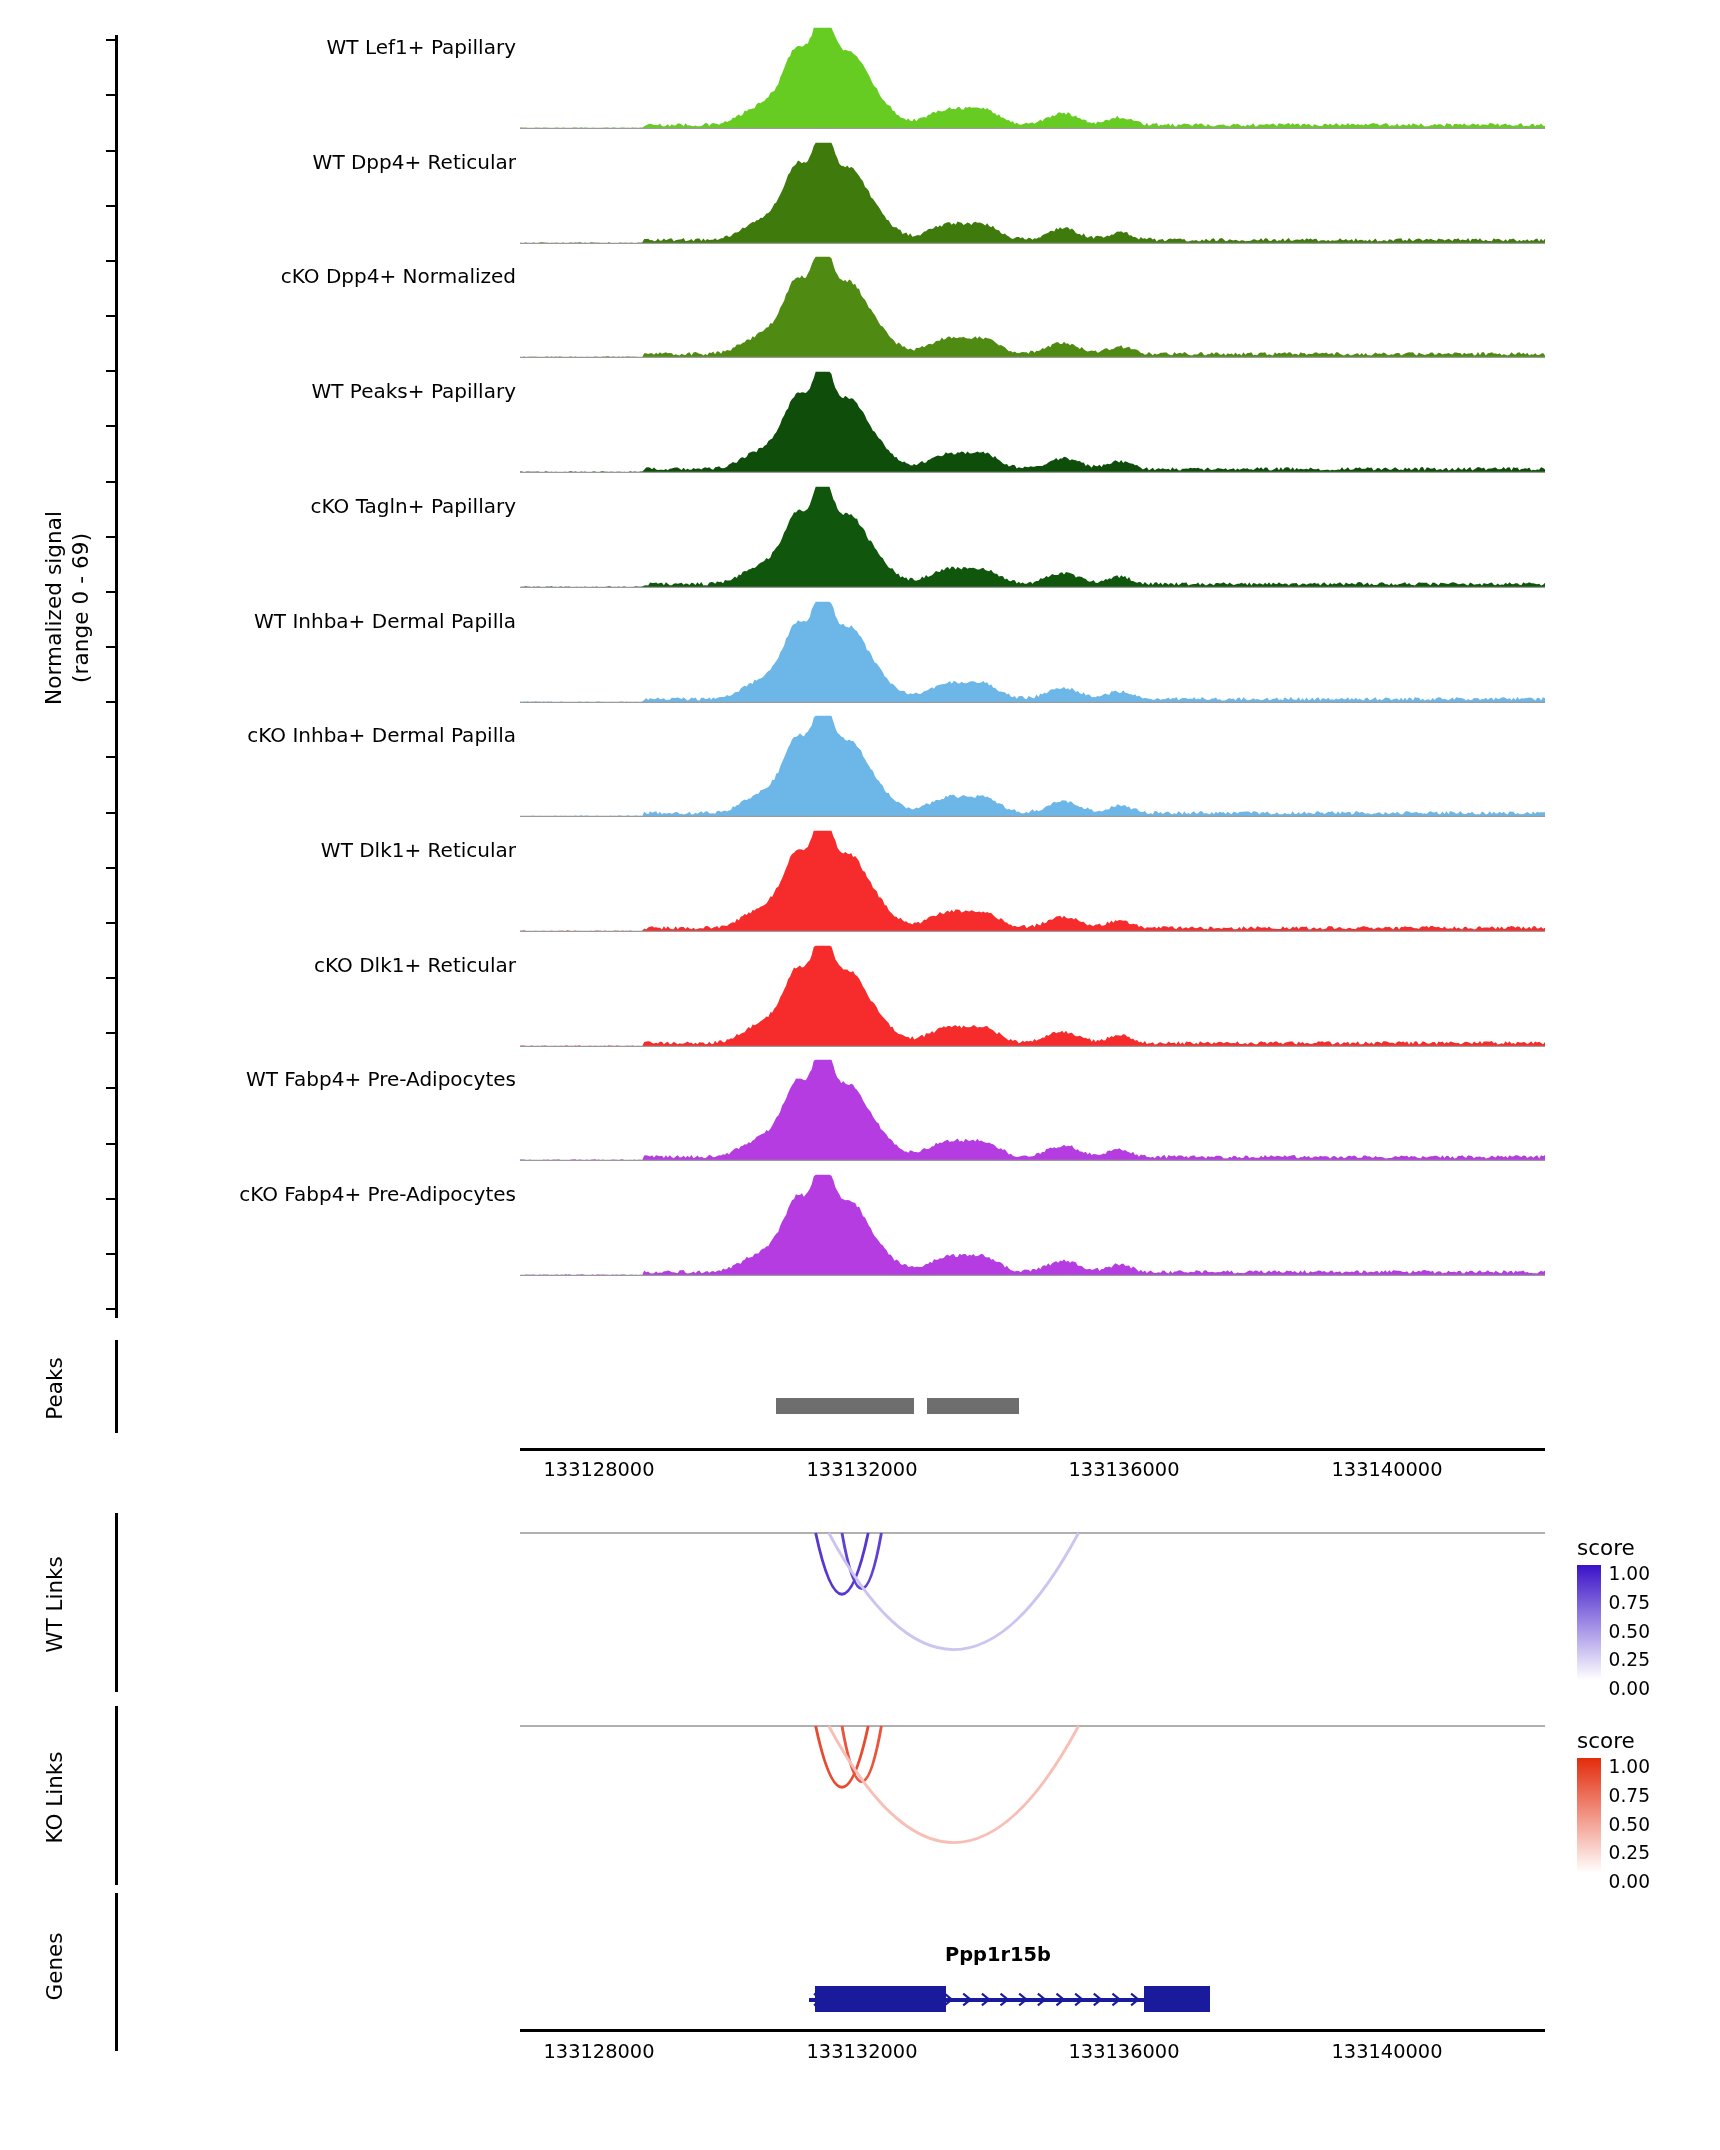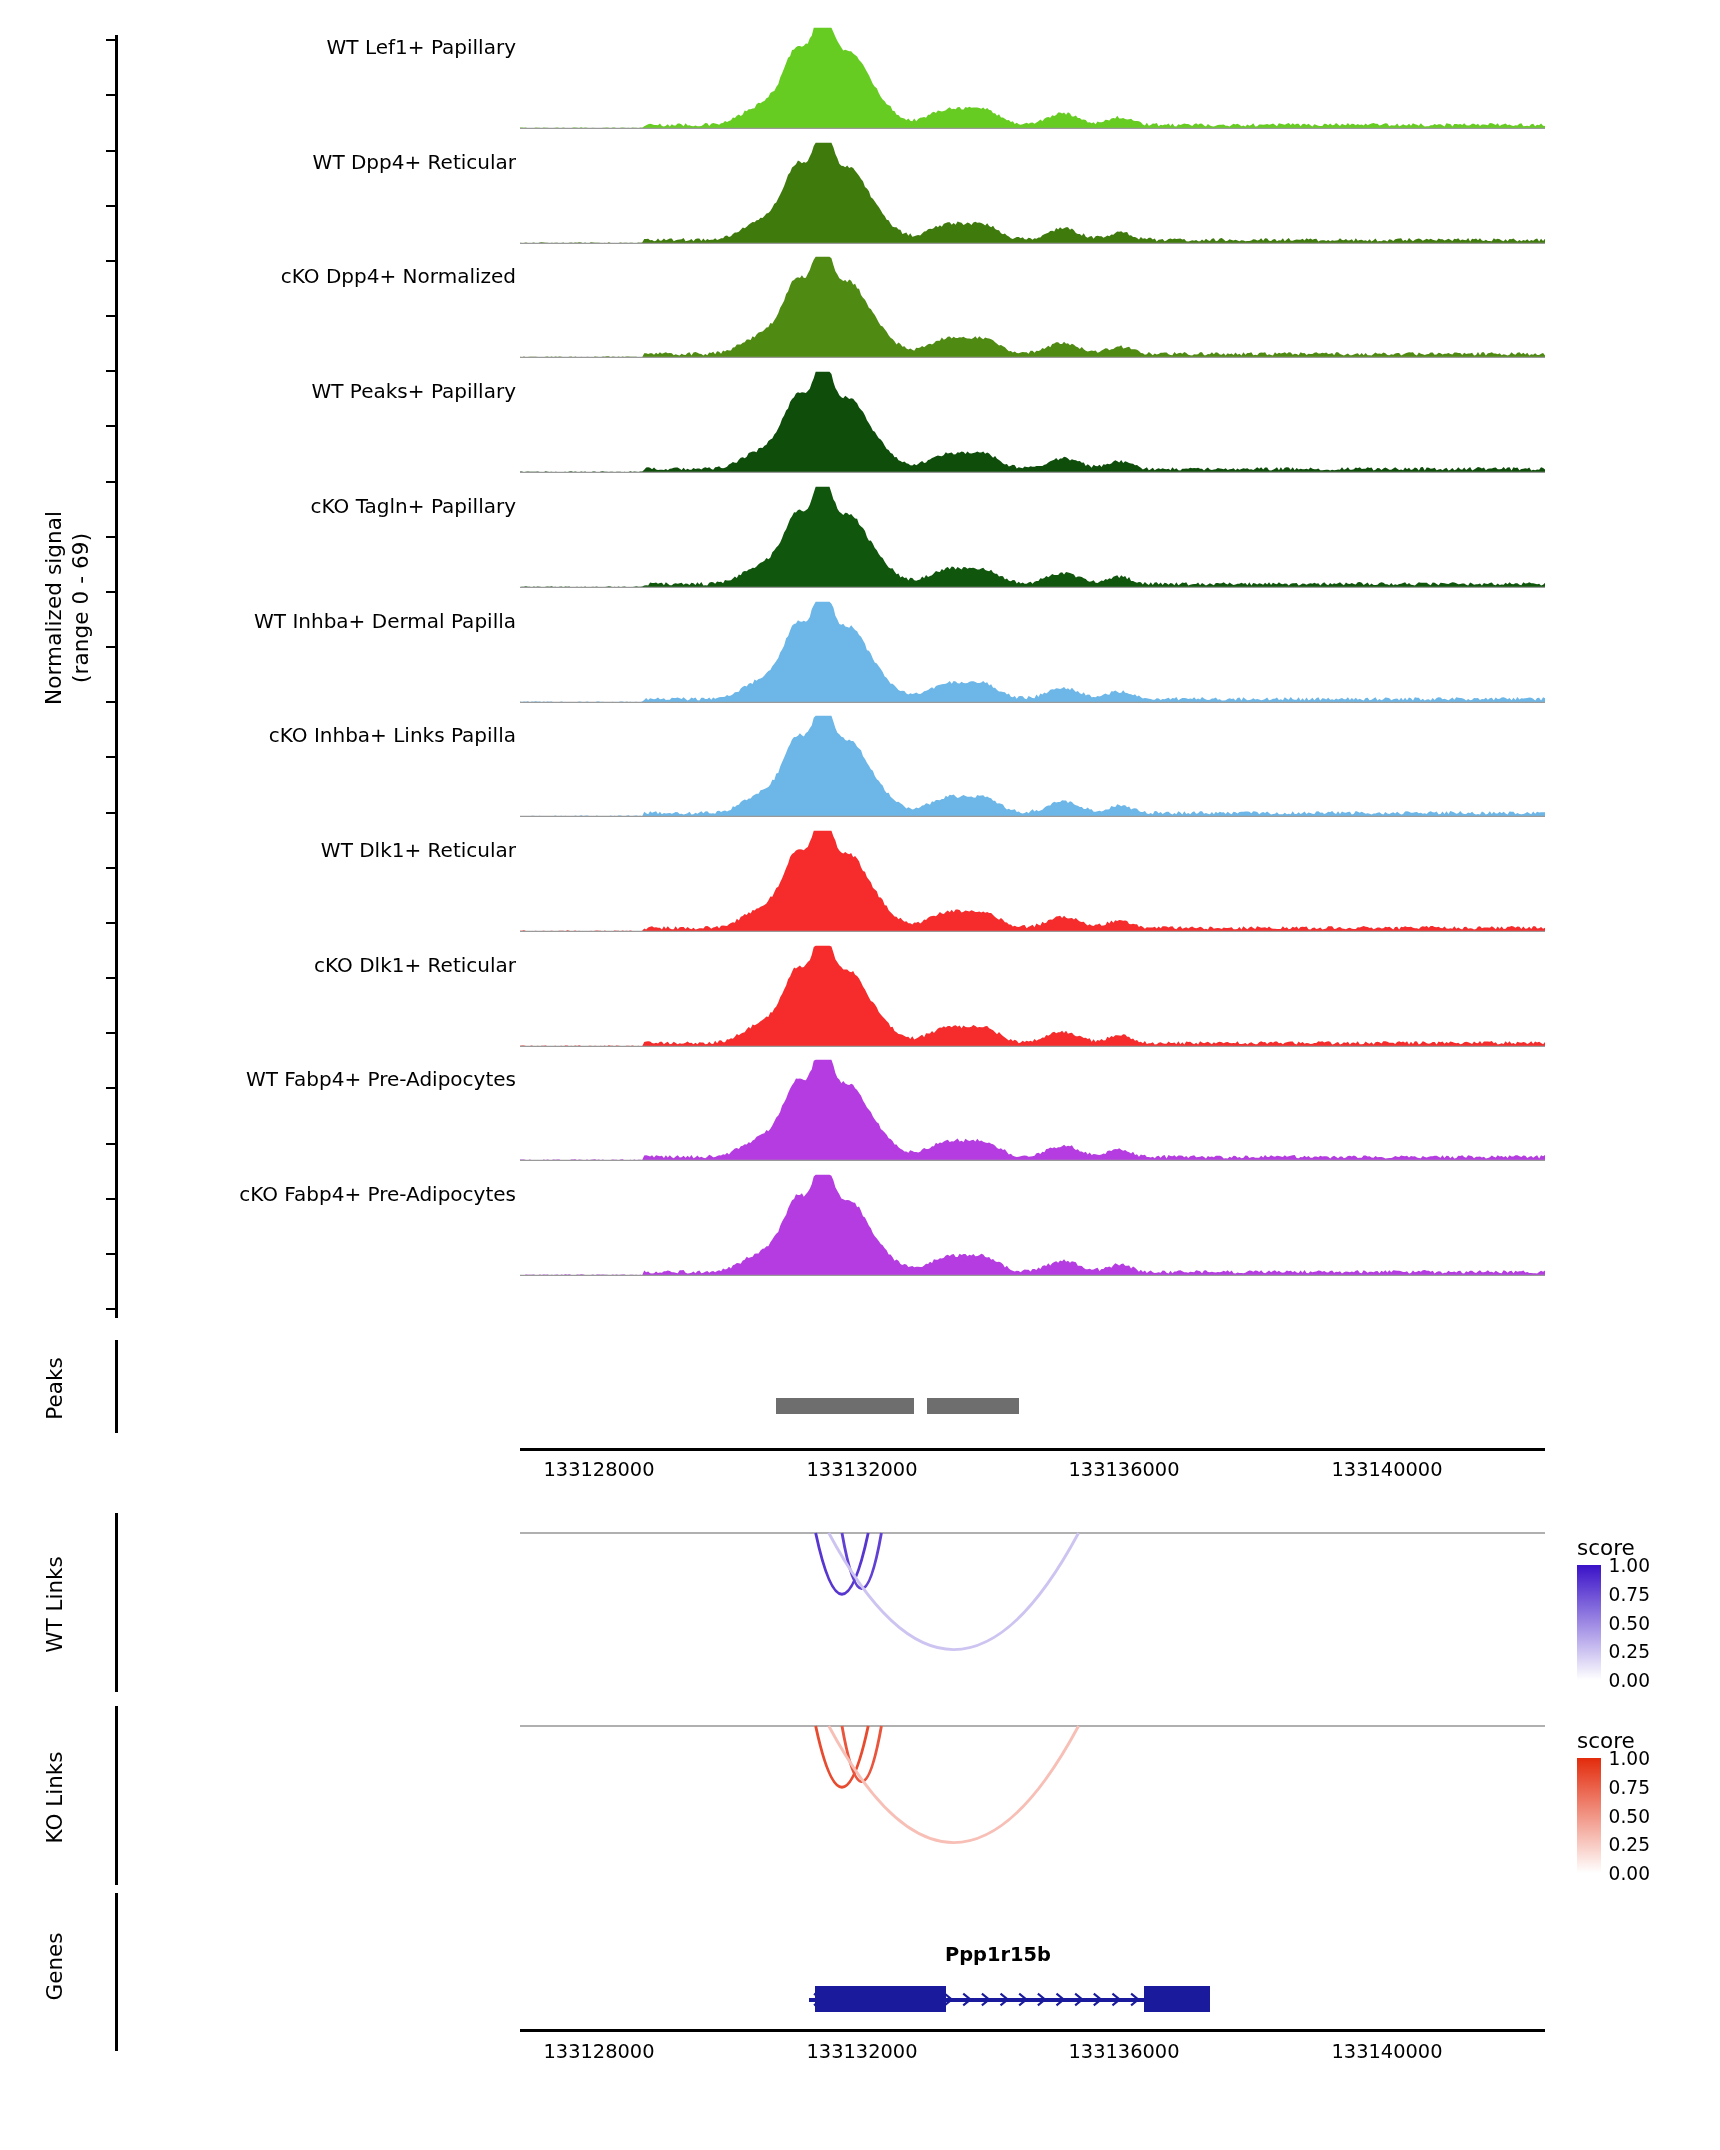--- a/index.html
+++ b/index.html
@@ -158,20 +158,21 @@
   .legend-ticks {
     position: relative;
     height: 115px;
     font-size: 18.6px;
   }
   .legend-tick {
     position: absolute;
     left: 0;
     transform: translateY(-50%);
     white-space: nowrap;
+    margin-top: 8px;
   }
 
   
   #genes-area {
     position: absolute;
     left: 0;
     top: 1893px;
     width: 1721px;
     height: 258px;
   }
@@ -285,21 +286,21 @@
         <div class="track" style="top: 574px;">
           <div class="track-label">WT Inhba+ Dermal Papilla</div>
           <div class="track-plot">
             <svg viewBox="0 0 1430 160" preserveAspectRatio="none">
               <path d="M0,148 L0.0,146.7 L2.8,147.4 L5.5,146.9 L8.3,147.1 L11.0,146.6 L13.8,147.9 L16.5,146.7 L19.3,147.2 L22.0,146.6 L24.8,147.2 L27.5,146.7 L30.3,147.7 L33.0,146.9 L35.8,147.5 L38.5,146.7 L41.3,147.3 L44.0,146.9 L46.8,147.8 L49.5,147.6 L52.3,147.6 L55.0,147.5 L57.8,146.7 L60.5,147.5 L63.3,147.8 L66.0,147.8 L68.8,147.6 L71.5,148.0 L74.3,147.7 L77.0,147.8 L79.8,147.6 L82.5,146.7 L85.3,147.1 L88.0,147.7 L90.8,147.4 L93.5,146.7 L96.3,147.4 L99.0,147.8 L101.8,147.9 L104.5,147.8 L107.3,146.7 L110.0,146.9 L112.8,147.4 L115.5,147.1 L118.3,147.8 L121.0,147.7 L123.8,147.4 L126.5,147.9 L129.3,147.2 L132.0,147.8 L134.8,148.0 L137.5,147.6 L140.3,146.8 L143.0,146.8 L145.8,147.9 L148.5,146.7 L151.3,147.4 L154.0,147.1 L156.8,147.8 L159.5,147.6 L162.3,147.3 L165.0,147.9 L167.8,147.8 L170.5,146.9 L173.3,144.7 L176.0,142.0 L178.8,144.8 L181.5,142.3 L184.2,143.0 L187.0,143.5 L189.8,143.0 L192.5,141.2 L195.2,143.5 L198.0,143.4 L200.8,142.1 L203.5,144.7 L206.2,144.5 L209.0,144.4 L211.8,141.5 L214.5,142.0 L217.2,141.8 L220.0,141.3 L222.8,142.1 L225.5,143.4 L228.2,140.9 L231.0,143.3 L233.8,145.4 L236.5,144.0 L239.2,141.1 L242.0,142.6 L244.8,141.1 L247.5,145.0 L250.2,145.4 L253.0,141.4 L255.8,141.6 L258.5,143.3 L261.3,143.3 L264.0,141.2 L266.8,144.5 L269.5,141.1 L272.3,142.9 L275.0,141.9 L277.8,140.8 L280.5,140.5 L283.3,140.4 L286.0,140.2 L288.8,137.8 L291.5,139.2 L294.3,138.3 L297.0,136.6 L299.8,133.8 L302.5,133.6 L305.3,133.2 L308.0,128.8 L310.8,126.1 L313.5,125.0 L316.3,126.0 L319.0,122.1 L321.8,121.0 L324.5,122.5 L327.3,116.3 L330.0,117.9 L332.8,115.5 L335.5,114.9 L338.3,113.4 L341.0,110.7 L343.8,107.0 L346.5,104.4 L349.3,103.0 L352.0,97.8 L354.8,94.3 L357.5,90.4 L360.3,86.3 L363.0,78.5 L365.7,74.3 L368.5,68.9 L371.3,58.9 L374.0,56.1 L376.8,48.0 L379.5,41.4 L382.3,38.8 L385.0,38.4 L387.8,33.7 L390.5,35.6 L393.3,35.7 L396.0,34.3 L398.8,35.8 L401.5,33.8 L404.3,29.1 L407.0,18.6 L409.8,12.8 L412.5,8.0 L415.3,8.0 L418.0,8.0 L420.8,8.0 L423.5,8.0 L426.3,8.0 L429.0,8.0 L431.8,8.0 L434.5,10.9 L437.3,16.2 L440.0,27.4 L442.8,32.8 L445.5,39.1 L448.3,40.0 L451.0,38.5 L453.8,42.6 L456.5,43.1 L459.3,44.3 L462.0,40.8 L464.8,44.1 L467.5,47.4 L470.3,49.2 L473.0,54.4 L475.8,56.8 L478.5,61.6 L481.3,66.5 L484.0,75.5 L486.8,76.2 L489.5,80.5 L492.3,87.2 L495.0,92.5 L497.8,94.0 L500.5,97.8 L503.3,101.7 L506.0,105.9 L508.8,112.0 L511.5,113.9 L514.3,117.8 L517.0,122.2 L519.8,122.1 L522.5,124.4 L525.3,127.6 L528.0,130.9 L530.8,132.2 L533.5,131.8 L536.3,132.1 L539.0,135.7 L541.8,137.1 L544.5,135.3 L547.3,136.5 L550.0,135.8 L552.8,134.1 L555.5,136.1 L558.3,136.4 L561.0,134.9 L563.8,132.6 L566.5,131.9 L569.3,130.8 L572.0,128.8 L574.8,127.0 L577.5,129.2 L580.3,125.2 L583.0,124.0 L585.8,123.4 L588.5,122.8 L591.3,122.4 L594.0,122.0 L596.8,120.6 L599.5,118.2 L602.3,122.0 L605.0,118.4 L607.8,118.8 L610.5,121.4 L613.3,121.7 L616.0,119.3 L618.8,120.9 L621.5,121.5 L624.3,121.0 L627.0,119.3 L629.8,118.7 L632.5,118.5 L635.3,119.8 L638.0,120.9 L640.8,121.1 L643.5,120.3 L646.3,118.4 L649.0,121.2 L651.8,120.1 L654.5,124.4 L657.3,122.7 L660.0,127.8 L662.8,127.6 L665.5,130.7 L668.3,132.7 L671.0,132.7 L673.8,133.4 L676.5,133.9 L679.3,137.0 L682.0,135.8 L684.8,140.1 L687.5,140.9 L690.3,139.0 L693.0,143.1 L695.8,139.5 L698.5,139.2 L701.3,139.4 L704.0,142.5 L706.8,143.5 L709.5,139.2 L712.3,140.4 L715.0,141.9 L717.8,142.1 L720.5,137.0 L723.3,140.6 L726.0,135.8 L728.8,137.1 L731.5,134.4 L734.2,135.6 L737.0,133.4 L739.8,130.4 L742.5,129.7 L745.3,130.1 L748.0,128.2 L750.8,128.8 L753.5,129.3 L756.3,128.2 L759.0,126.7 L761.8,129.9 L764.5,128.2 L767.3,130.9 L770.0,127.8 L772.8,130.8 L775.5,133.4 L778.2,132.3 L781.0,135.4 L783.8,136.7 L786.5,133.9 L789.3,138.4 L792.0,136.9 L794.8,137.3 L797.5,140.7 L800.3,140.5 L803.0,140.8 L805.8,139.2 L808.5,139.7 L811.3,138.7 L814.0,136.9 L816.8,135.6 L819.5,136.9 L822.2,137.5 L825.0,132.6 L827.8,133.0 L830.5,131.5 L833.3,133.1 L836.0,134.8 L838.8,134.7 L841.5,131.1 L844.3,134.5 L847.0,135.1 L849.8,136.4 L852.5,136.7 L855.3,138.2 L858.0,136.7 L860.8,139.9 L863.5,138.4 L866.2,141.0 L869.0,142.7 L871.8,141.9 L874.5,142.1 L877.3,143.1 L880.0,143.4 L882.8,144.4 L885.5,144.3 L888.3,142.4 L891.0,142.7 L893.8,144.6 L896.5,143.4 L899.3,143.8 L902.0,142.5 L904.8,141.4 L907.5,143.9 L910.2,141.8 L913.0,142.6 L915.7,140.6 L918.5,144.9 L921.3,143.4 L924.0,141.9 L926.8,141.8 L929.5,142.3 L932.3,143.3 L935.0,142.6 L937.8,143.3 L940.5,141.0 L943.3,144.0 L946.0,142.5 L948.8,144.1 L951.5,140.6 L954.3,142.5 L957.0,144.1 L959.7,144.7 L962.5,144.4 L965.3,142.7 L968.0,142.5 L970.8,141.2 L973.5,144.5 L976.3,143.8 L979.0,145.4 L981.8,145.4 L984.5,144.9 L987.3,143.4 L990.0,142.2 L992.8,143.3 L995.5,142.7 L998.3,145.4 L1001.0,141.8 L1003.7,141.3 L1006.5,145.3 L1009.3,140.7 L1012.0,143.3 L1014.8,145.0 L1017.5,144.8 L1020.3,143.9 L1023.0,142.3 L1025.8,143.9 L1028.5,143.4 L1031.3,144.1 L1034.0,144.9 L1036.8,144.4 L1039.5,143.4 L1042.3,141.2 L1045.0,145.2 L1047.8,144.2 L1050.5,142.8 L1053.3,143.1 L1056.0,141.2 L1058.8,144.6 L1061.5,143.5 L1064.3,145.0 L1067.0,140.8 L1069.8,143.1 L1072.5,144.2 L1075.3,140.6 L1078.0,143.8 L1080.8,144.5 L1083.5,144.3 L1086.3,140.9 L1089.0,145.3 L1091.8,142.1 L1094.5,145.4 L1097.3,141.2 L1100.0,145.0 L1102.8,143.9 L1105.5,141.5 L1108.3,145.0 L1111.0,142.4 L1113.8,140.9 L1116.5,145.4 L1119.3,142.2 L1122.0,142.5 L1124.8,143.9 L1127.5,141.5 L1130.3,144.5 L1133.0,143.7 L1135.8,144.7 L1138.5,142.5 L1141.3,143.9 L1144.0,142.8 L1146.8,141.8 L1149.5,143.8 L1152.3,143.5 L1155.0,141.0 L1157.8,144.7 L1160.5,142.0 L1163.3,144.2 L1166.0,141.4 L1168.8,144.3 L1171.5,142.8 L1174.3,144.5 L1177.0,145.3 L1179.8,141.8 L1182.5,141.6 L1185.3,145.2 L1188.0,144.3 L1190.8,142.5 L1193.5,141.0 L1196.3,145.3 L1199.0,143.4 L1201.8,145.1 L1204.5,143.6 L1207.3,141.3 L1210.0,141.7 L1212.8,142.2 L1215.5,145.2 L1218.3,143.7 L1221.0,142.9 L1223.8,142.7 L1226.5,145.2 L1229.3,141.6 L1232.0,144.9 L1234.8,141.6 L1237.5,144.9 L1240.3,141.1 L1243.0,142.4 L1245.8,145.5 L1248.5,140.7 L1251.3,141.7 L1254.0,141.6 L1256.8,145.0 L1259.5,143.0 L1262.3,145.3 L1265.0,143.9 L1267.8,143.5 L1270.5,145.4 L1273.3,142.0 L1276.0,144.8 L1278.8,142.0 L1281.5,140.7 L1284.3,141.1 L1287.0,143.8 L1289.8,142.9 L1292.5,143.9 L1295.3,145.0 L1298.0,143.2 L1300.8,141.1 L1303.5,144.4 L1306.3,140.9 L1309.0,141.5 L1311.8,141.8 L1314.5,142.2 L1317.3,143.3 L1320.0,145.3 L1322.8,143.2 L1325.5,145.1 L1328.3,144.3 L1331.0,141.9 L1333.8,142.2 L1336.5,141.9 L1339.3,144.8 L1342.0,143.3 L1344.8,143.8 L1347.5,141.6 L1350.3,144.5 L1353.0,142.3 L1355.8,141.5 L1358.5,145.0 L1361.3,141.1 L1364.0,143.4 L1366.8,142.9 L1369.5,141.3 L1372.3,140.8 L1375.0,142.0 L1377.8,143.8 L1380.5,142.0 L1383.3,145.1 L1386.0,141.7 L1388.8,144.6 L1391.5,140.6 L1394.3,143.9 L1397.0,142.2 L1399.8,142.6 L1402.5,142.1 L1405.3,141.8 L1408.0,141.1 L1410.8,141.7 L1413.5,142.8 L1416.3,145.3 L1419.0,141.9 L1421.8,141.6 L1424.5,145.3 L1427.3,140.9 L1430.0,142.4 L1430,148 Z" fill="#6cb6e8"></path>
               <line x1="0" y1="148" x2="1430" y2="148" stroke="#9a9a9a" stroke-width="1.6"></line>
             </svg>
           </div>
         </div>
         <div class="track" style="top: 688px;">
-          <div class="track-label">cKO Inhba+ Links Papilla</div>
+          <div class="track-label">cKO Inhba+ Dermal Papilla</div>
           <div class="track-plot">
             <svg viewBox="0 0 1430 160" preserveAspectRatio="none">
               <path d="M0,148 L0.0,147.4 L2.8,147.9 L5.5,147.8 L8.3,147.5 L11.0,147.7 L13.8,147.7 L16.5,147.3 L19.3,147.2 L22.0,147.7 L24.8,147.9 L27.5,147.1 L30.3,147.7 L33.0,147.4 L35.8,147.7 L38.5,147.6 L41.3,147.8 L44.0,147.4 L46.8,147.5 L49.5,146.9 L52.3,147.7 L55.0,147.6 L57.8,147.3 L60.5,147.7 L63.3,147.3 L66.0,147.7 L68.8,147.9 L71.5,147.5 L74.3,148.0 L77.0,146.8 L79.8,147.5 L82.5,147.4 L85.3,146.6 L88.0,147.5 L90.8,147.0 L93.5,146.8 L96.3,147.5 L99.0,147.4 L101.8,147.6 L104.5,147.8 L107.3,146.7 L110.0,147.7 L112.8,147.9 L115.5,147.5 L118.3,147.9 L121.0,147.9 L123.8,147.7 L126.5,146.8 L129.3,147.8 L132.0,147.3 L134.8,147.9 L137.5,146.8 L140.3,146.8 L143.0,147.5 L145.8,147.7 L148.5,147.1 L151.3,146.6 L154.0,147.8 L156.8,147.5 L159.5,147.3 L162.3,146.9 L165.0,147.6 L167.8,147.0 L170.5,147.9 L173.3,141.7 L176.0,143.6 L178.8,145.0 L181.5,140.7 L184.2,143.1 L187.0,141.8 L189.8,140.7 L192.5,144.7 L195.2,141.6 L198.0,144.9 L200.8,143.3 L203.5,143.9 L206.2,143.8 L209.0,143.4 L211.8,144.3 L214.5,143.3 L217.2,142.0 L220.0,142.4 L222.8,144.8 L225.5,144.5 L228.2,145.4 L231.0,144.7 L233.8,143.5 L236.5,141.4 L239.2,145.4 L242.0,145.0 L244.8,142.8 L247.5,144.4 L250.2,142.5 L253.0,140.9 L255.8,143.6 L258.5,141.2 L261.3,140.7 L264.0,143.6 L266.8,144.1 L269.5,143.6 L272.3,144.2 L275.0,140.5 L277.8,140.1 L280.5,141.8 L283.3,140.4 L286.0,139.9 L288.8,141.2 L291.5,139.9 L294.3,139.0 L297.0,133.8 L299.8,135.0 L302.5,132.6 L305.3,131.7 L308.0,128.0 L310.8,125.8 L313.5,124.5 L316.3,125.5 L319.0,123.3 L321.8,123.3 L324.5,119.8 L327.3,117.8 L330.0,116.5 L332.8,116.4 L335.5,111.8 L338.3,110.8 L341.0,109.9 L343.8,108.6 L346.5,107.0 L349.3,103.5 L352.0,97.1 L354.8,97.3 L357.5,88.2 L360.3,87.7 L363.0,78.7 L365.7,72.4 L368.5,66.0 L371.3,59.5 L374.0,52.5 L376.8,47.8 L379.5,41.0 L382.3,37.7 L385.0,37.4 L387.8,35.9 L390.5,32.2 L393.3,35.3 L396.0,36.9 L398.8,31.9 L401.5,30.3 L404.3,25.4 L407.0,21.5 L409.8,10.7 L412.5,8.0 L415.3,8.0 L418.0,8.0 L420.8,8.0 L423.5,8.0 L426.3,8.0 L429.0,8.0 L431.8,8.0 L434.5,8.0 L437.3,16.3 L440.0,25.1 L442.8,31.7 L445.5,33.8 L448.3,37.3 L451.0,37.8 L453.8,41.6 L456.5,42.7 L459.3,40.9 L462.0,43.3 L464.8,43.2 L467.5,46.1 L470.3,51.2 L473.0,53.4 L475.8,56.0 L478.5,64.2 L481.3,68.2 L484.0,73.3 L486.8,77.7 L489.5,82.4 L492.3,84.5 L495.0,91.7 L497.8,96.2 L500.5,98.5 L503.3,102.6 L506.0,104.9 L508.8,112.1 L511.5,115.6 L514.3,115.2 L517.0,120.6 L519.8,123.2 L522.5,125.5 L525.3,128.1 L528.0,127.7 L530.8,129.6 L533.5,131.5 L536.3,134.4 L539.0,136.9 L541.8,135.2 L544.5,136.8 L547.3,138.4 L550.0,137.8 L552.8,135.6 L555.5,136.6 L558.3,135.4 L561.0,133.0 L563.8,132.4 L566.5,129.6 L569.3,130.5 L572.0,131.9 L574.8,127.1 L577.5,128.0 L580.3,125.2 L583.0,125.1 L585.8,125.5 L588.5,123.9 L591.3,123.7 L594.0,119.2 L596.8,121.1 L599.5,117.9 L602.3,118.7 L605.0,117.6 L607.8,120.5 L610.5,122.3 L613.3,121.3 L616.0,119.8 L618.8,118.2 L621.5,119.5 L624.3,120.6 L627.0,120.8 L629.8,120.5 L632.5,121.7 L635.3,122.1 L638.0,118.3 L640.8,119.3 L643.5,118.8 L646.3,118.7 L649.0,121.4 L651.8,120.2 L654.5,122.0 L657.3,122.8 L660.0,126.2 L662.8,126.4 L665.5,130.0 L668.3,129.6 L671.0,130.5 L673.8,131.4 L676.5,136.0 L679.3,138.4 L682.0,137.4 L684.8,139.1 L687.5,138.9 L690.3,138.2 L693.0,142.0 L695.8,141.3 L698.5,143.4 L701.3,144.0 L704.0,143.3 L706.8,141.7 L709.5,143.5 L712.3,140.5 L715.0,138.1 L717.8,141.3 L720.5,139.1 L723.3,140.7 L726.0,139.7 L728.8,138.7 L731.5,135.9 L734.2,134.0 L737.0,132.8 L739.8,132.7 L742.5,129.3 L745.3,127.6 L748.0,128.8 L750.8,128.1 L753.5,128.0 L756.3,125.6 L759.0,125.8 L761.8,125.8 L764.5,129.3 L767.3,127.1 L770.0,127.9 L772.8,131.0 L775.5,132.6 L778.2,133.1 L781.0,134.9 L783.8,135.1 L786.5,137.7 L789.3,137.6 L792.0,135.8 L794.8,138.6 L797.5,138.2 L800.3,141.4 L803.0,141.5 L805.8,140.8 L808.5,140.0 L811.3,141.3 L814.0,140.1 L816.8,138.5 L819.5,138.3 L822.2,138.0 L825.0,133.4 L827.8,134.7 L830.5,135.0 L833.3,131.1 L836.0,132.0 L838.8,133.9 L841.5,132.5 L844.3,132.4 L847.0,135.3 L849.8,134.2 L852.5,138.5 L855.3,137.2 L858.0,136.8 L860.8,137.4 L863.5,140.5 L866.2,141.9 L869.0,141.8 L871.8,140.5 L874.5,144.1 L877.3,144.6 L880.0,143.3 L882.8,145.2 L885.5,140.5 L888.3,140.8 L891.0,143.5 L893.8,141.9 L896.5,144.7 L899.3,142.9 L902.0,141.7 L904.8,141.7 L907.5,144.0 L910.2,145.3 L913.0,143.3 L915.7,145.1 L918.5,140.7 L921.3,142.5 L924.0,145.4 L926.8,140.8 L929.5,144.8 L932.3,143.2 L935.0,145.1 L937.8,142.4 L940.5,140.7 L943.3,144.3 L946.0,143.6 L948.8,140.8 L951.5,140.9 L954.3,144.5 L957.0,143.3 L959.7,144.4 L962.5,144.9 L965.3,141.9 L968.0,145.1 L970.8,141.6 L973.5,143.7 L976.3,141.4 L979.0,142.7 L981.8,142.4 L984.5,144.8 L987.3,141.5 L990.0,143.7 L992.8,144.9 L995.5,141.4 L998.3,142.3 L1001.0,144.0 L1003.7,141.8 L1006.5,141.7 L1009.3,141.7 L1012.0,141.2 L1014.8,141.2 L1017.5,141.6 L1020.3,143.8 L1023.0,140.8 L1025.8,141.2 L1028.5,141.9 L1031.3,145.1 L1034.0,142.9 L1036.8,141.9 L1039.5,143.3 L1042.3,141.2 L1045.0,143.3 L1047.8,145.4 L1050.5,144.6 L1053.3,144.5 L1056.0,142.3 L1058.8,145.1 L1061.5,145.0 L1064.3,144.9 L1067.0,143.0 L1069.8,145.2 L1072.5,144.3 L1075.3,145.2 L1078.0,140.7 L1080.8,144.8 L1083.5,144.6 L1086.3,142.4 L1089.0,144.7 L1091.8,143.3 L1094.5,141.1 L1097.3,144.8 L1100.0,142.5 L1102.8,143.2 L1105.5,144.5 L1108.3,144.6 L1111.0,141.3 L1113.8,140.7 L1116.5,143.1 L1119.3,142.6 L1122.0,144.7 L1124.8,143.8 L1127.5,141.7 L1130.3,142.2 L1133.0,140.6 L1135.8,143.2 L1138.5,144.8 L1141.3,140.8 L1144.0,144.7 L1146.8,141.1 L1149.5,142.5 L1152.3,142.8 L1155.0,141.9 L1157.8,141.6 L1160.5,145.3 L1163.3,144.5 L1166.0,140.6 L1168.8,141.5 L1171.5,142.9 L1174.3,141.6 L1177.0,142.9 L1179.8,144.4 L1182.5,143.7 L1185.3,144.3 L1188.0,145.4 L1190.8,143.9 L1193.5,144.0 L1196.3,143.0 L1199.0,142.4 L1201.8,144.5 L1204.5,145.3 L1207.3,142.0 L1210.0,144.0 L1212.8,144.8 L1215.5,143.2 L1218.3,142.2 L1221.0,144.1 L1223.8,141.7 L1226.5,143.8 L1229.3,145.3 L1232.0,144.8 L1234.8,141.3 L1237.5,140.8 L1240.3,141.6 L1243.0,142.8 L1245.8,143.0 L1248.5,142.4 L1251.3,142.0 L1254.0,143.7 L1256.8,142.8 L1259.5,144.2 L1262.3,143.6 L1265.0,144.8 L1267.8,142.0 L1270.5,141.0 L1273.3,142.4 L1276.0,142.5 L1278.8,141.1 L1281.5,145.0 L1284.3,144.8 L1287.0,141.2 L1289.8,144.8 L1292.5,141.0 L1295.3,144.6 L1298.0,140.6 L1300.8,141.4 L1303.5,142.6 L1306.3,144.5 L1309.0,143.8 L1311.8,140.6 L1314.5,143.5 L1317.3,144.7 L1320.0,144.8 L1322.8,142.7 L1325.5,143.5 L1328.3,141.6 L1331.0,144.4 L1333.8,145.3 L1336.5,144.7 L1339.3,145.3 L1342.0,141.3 L1344.8,142.6 L1347.5,145.4 L1350.3,144.2 L1353.0,141.0 L1355.8,144.7 L1358.5,141.4 L1361.3,144.1 L1364.0,144.1 L1366.8,141.5 L1369.5,143.7 L1372.3,141.7 L1375.0,143.9 L1377.8,145.4 L1380.5,141.1 L1383.3,141.7 L1386.0,141.6 L1388.8,145.2 L1391.5,143.2 L1394.3,144.6 L1397.0,144.9 L1399.8,144.6 L1402.5,143.6 L1405.3,141.9 L1408.0,143.8 L1410.8,145.2 L1413.5,141.3 L1416.3,144.5 L1419.0,141.5 L1421.8,142.7 L1424.5,142.3 L1427.3,142.4 L1430.0,142.2 L1430,148 Z" fill="#6cb6e8"></path>
               <line x1="0" y1="148" x2="1430" y2="148" stroke="#9a9a9a" stroke-width="1.6"></line>
             </svg>
           </div>
         </div>
         <div class="track" style="top: 803px;">
           <div class="track-label">WT Dlk1+ Reticular</div>
           <div class="track-plot">

